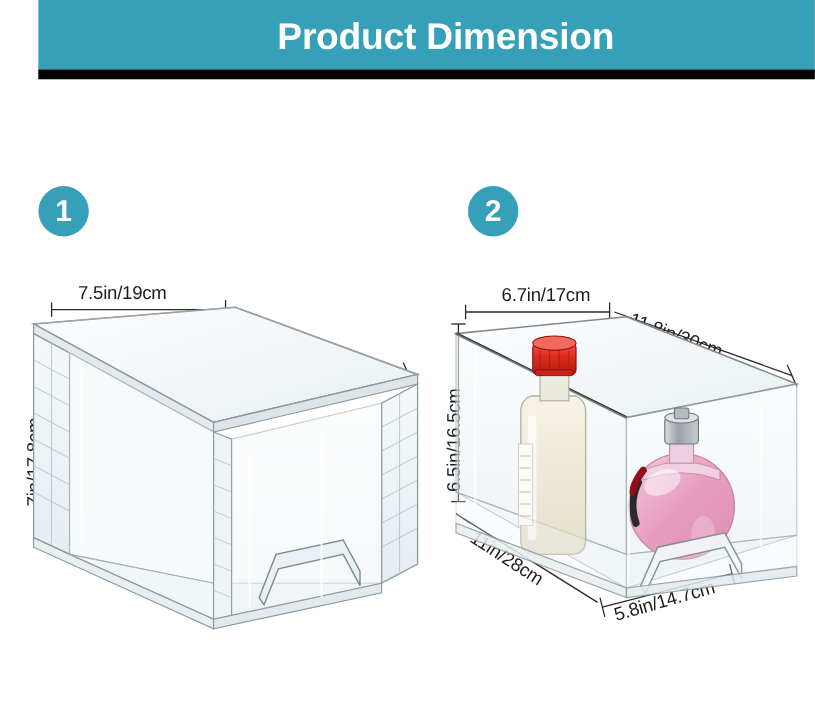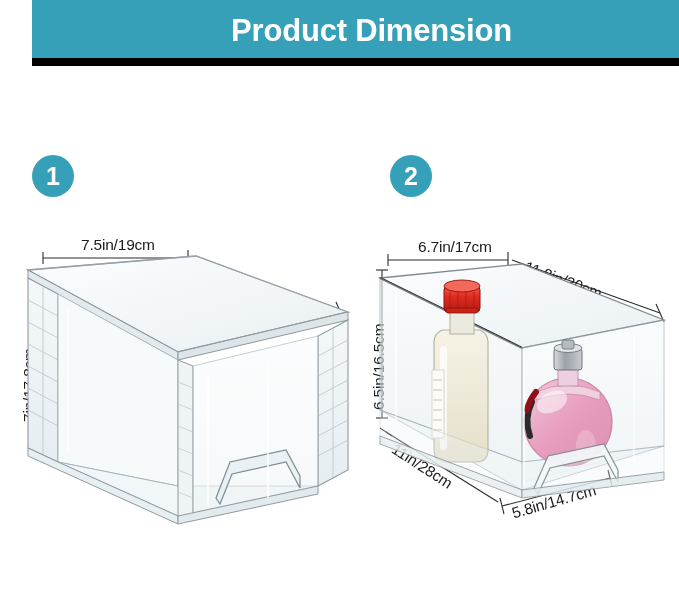--- a/index.html
+++ b/index.html
@@ -84,21 +84,21 @@
 <body>
 
 <div class="header">
   <div class="header-title">Product Dimension</div>
 </div>
 
 <div class="panel panel-left">
 
   <div class="badge badge-1">1</div>
 
-  <div class="dim" style="left:81px; top:166px;">7.5in/19cm</div>
+  <div class="dim" style="left:65px; top:166px;">7.5in/19cm</div>
 
   <div class="dim" style="left:210px; top:192px; transform:rotate(20deg); transform-origin:left top;">12in/30.5cm</div>
 
   <div class="dim dim-rot-v" style="left:20px; top:352px;">7in/17.8cm</div>
 
   <svg class="leaders" width="360" height="529">
     <g stroke="#2b2b2b" stroke-width="1.1" fill="none">
 
       <line x1="43" y1="188" x2="188" y2="188"></line>
       <line x1="43" y1="182" x2="43" y2="194"></line>

